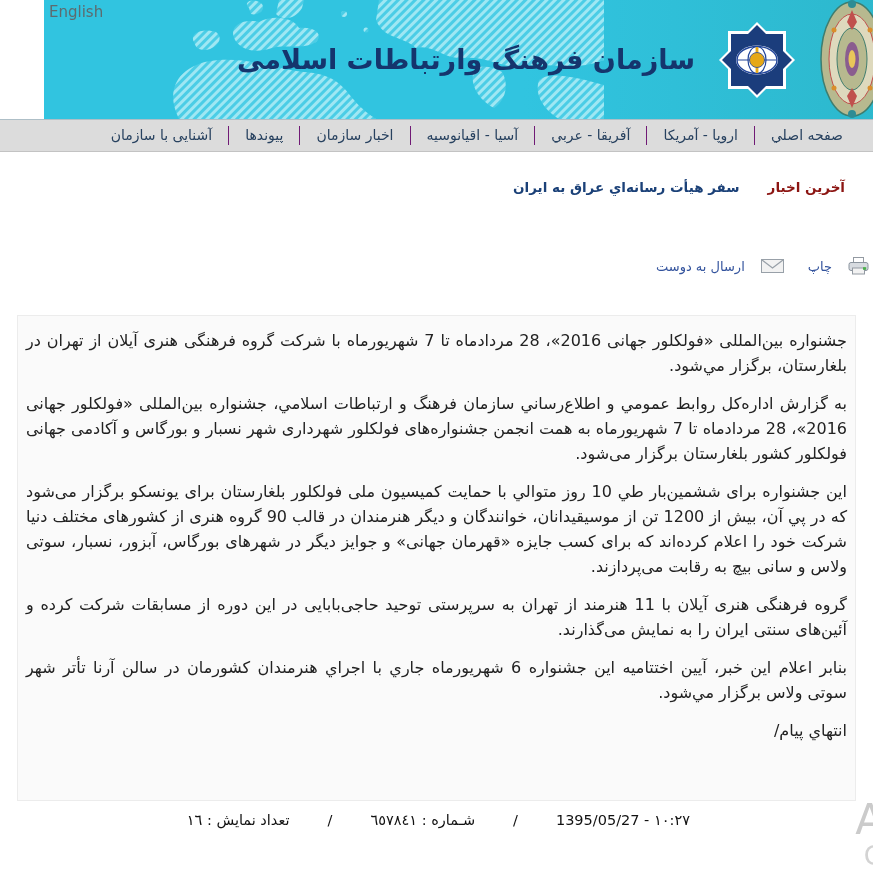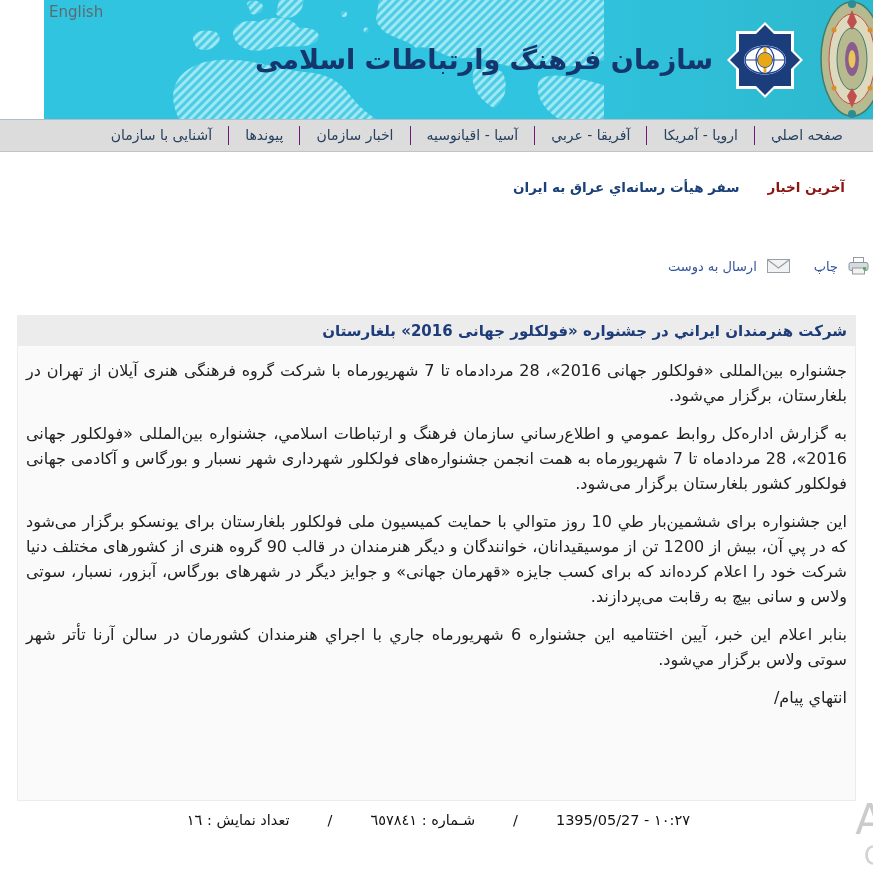--- a/index.html
+++ b/index.html
@@ -16,22 +16,22 @@
     background:linear-gradient(90deg,#31c4e0 0%,#31c4e0 55%,#2cb7cb 100%);
     overflow:hidden;
     margin-left:44px;
   }
   .map-svg { position:absolute; left:0; top:0; }
   .english-link {
     position:absolute; top:3px; left:5px; font-size:15px; color:#5d6b6f;
     text-decoration:none; cursor:pointer; z-index:3;
   }
   .logo {
-    position:absolute; top:0; right:114px; height:119px;
-    display:flex; align-items:center; gap:14px; z-index:2;
+    position:absolute; top:0; right:122px; height:119px;
+    display:flex; align-items:center; gap:24px; z-index:2;
   }
   .logo-text {
     font-size:27px; font-weight:bold; color:#15356d; white-space:nowrap;
     letter-spacing:-0.5px;
   }
   .ornament-svg { position:absolute; right:0; top:0; z-index:2; }
 
   
   .navbar {
     position:absolute; top:119px; left:0; width:873px; height:33px;
@@ -54,21 +54,21 @@
     color:#1b4178; font-weight:bold; font-size:13.5px;
     text-decoration:none; cursor:pointer;
   }
 
   
   .actions {
     position:absolute; top:257px; right:4px;
     display:flex; align-items:center; gap:24px;
   }
   .action {
-    display:flex; align-items:center; gap:10px;
+    display:flex; align-items:center; gap:16px;
     color:#33539d; font-size:13px; text-decoration:none; cursor:pointer;
   }
 
   
   .content {
     position:absolute; top:315px; left:17px; width:839px; height:486px;
     background:#fafafa; border:1px solid #ececec;
   }
   .article-title {
     height:30px; background:#ececec; color:#1e3c78;
@@ -190,25 +190,25 @@
     <a class="action">
       <svg width="23" height="14" viewBox="0 0 23 14">
         <rect x="0.5" y="0.5" width="22" height="13" fill="#f2f2f2" stroke="#98a0a8"></rect>
         <polyline points="1,1 11.5,9 22,1" fill="none" stroke="#98a0a8" stroke-width="1.3"></polyline>
       </svg>
       <span>ارسال به دوست</span>
     </a>
   </div>
 
   <article class="content" dir="rtl">
-    <h1 class="article-title">شرکت هنرمندان ایراني در جشنواره «فولکلور جهانی 2016» بلغارستان</h1>
     <div class="article-body">
       <p>جشنواره بین‌المللی «فولکلور جهانی 2016»، 28 مردادماه تا 7 شهریورماه با شرکت گروه فرهنگی هنری آیلان از تهران در بلغارستان، برگزار مي‌شود.</p>
       <p>به گزارش اداره‌کل روابط عمومي و اطلاع‌رساني سازمان فرهنگ و ارتباطات اسلامي، جشنواره بین‌المللی «فولکلور جهانی 2016»، 28 مردادماه تا 7 شهریورماه به همت انجمن جشنواره‌های فولکلور شهرداری شهر نسبار و بورگاس و آکادمی جهانی فولکلور کشور بلغارستان برگزار می‌شود.</p>
       <p>این جشنواره برای ششمین‌بار طي 10 روز متوالي با حمایت کمیسیون ملی فولکلور بلغارستان برای یونسکو برگزار می‌شود که در پي آن، بیش از 1200 تن از موسیقیدانان، خوانندگان و دیگر هنرمندان در قالب 90 گروه هنری از کشورهای مختلف دنیا شرکت خود را اعلام کرده‌اند که برای کسب جایزه «قهرمان جهانی» و جوایز دیگر در شهرهای بورگاس، آبزور، نسبار، سوتی ولاس و سانی بیچ به رقابت می‌پردازند.</p>
+      <p>گروه فرهنگی هنری آیلان با 11 هنرمند از تهران به سرپرستی توحید حاجی‌بابایی در این دوره از مسابقات شرکت کرده و آئین‌های سنتی ایران را به نمایش می‌گذارند.</p>
       <p>بنابر اعلام این خبر، آیین اختتامیه این جشنواره 6 شهریورماه جاري با اجراي هنرمندان کشورمان در سالن آرنا تأتر شهر سوتی ولاس برگزار مي‌شود.</p>
       <p class="endnote">انتهاي پیام/</p>
     </div>
   </article>
 
   <div class="meta" dir="rtl">
     <span class="meta-item" dir="ltr">1395/05/27 - ١٠:٢٧</span>
     <span class="meta-sep">/</span>
     <span class="meta-item">شـماره : ٦٥٧٨٤١</span>
     <span class="meta-sep">/</span>

